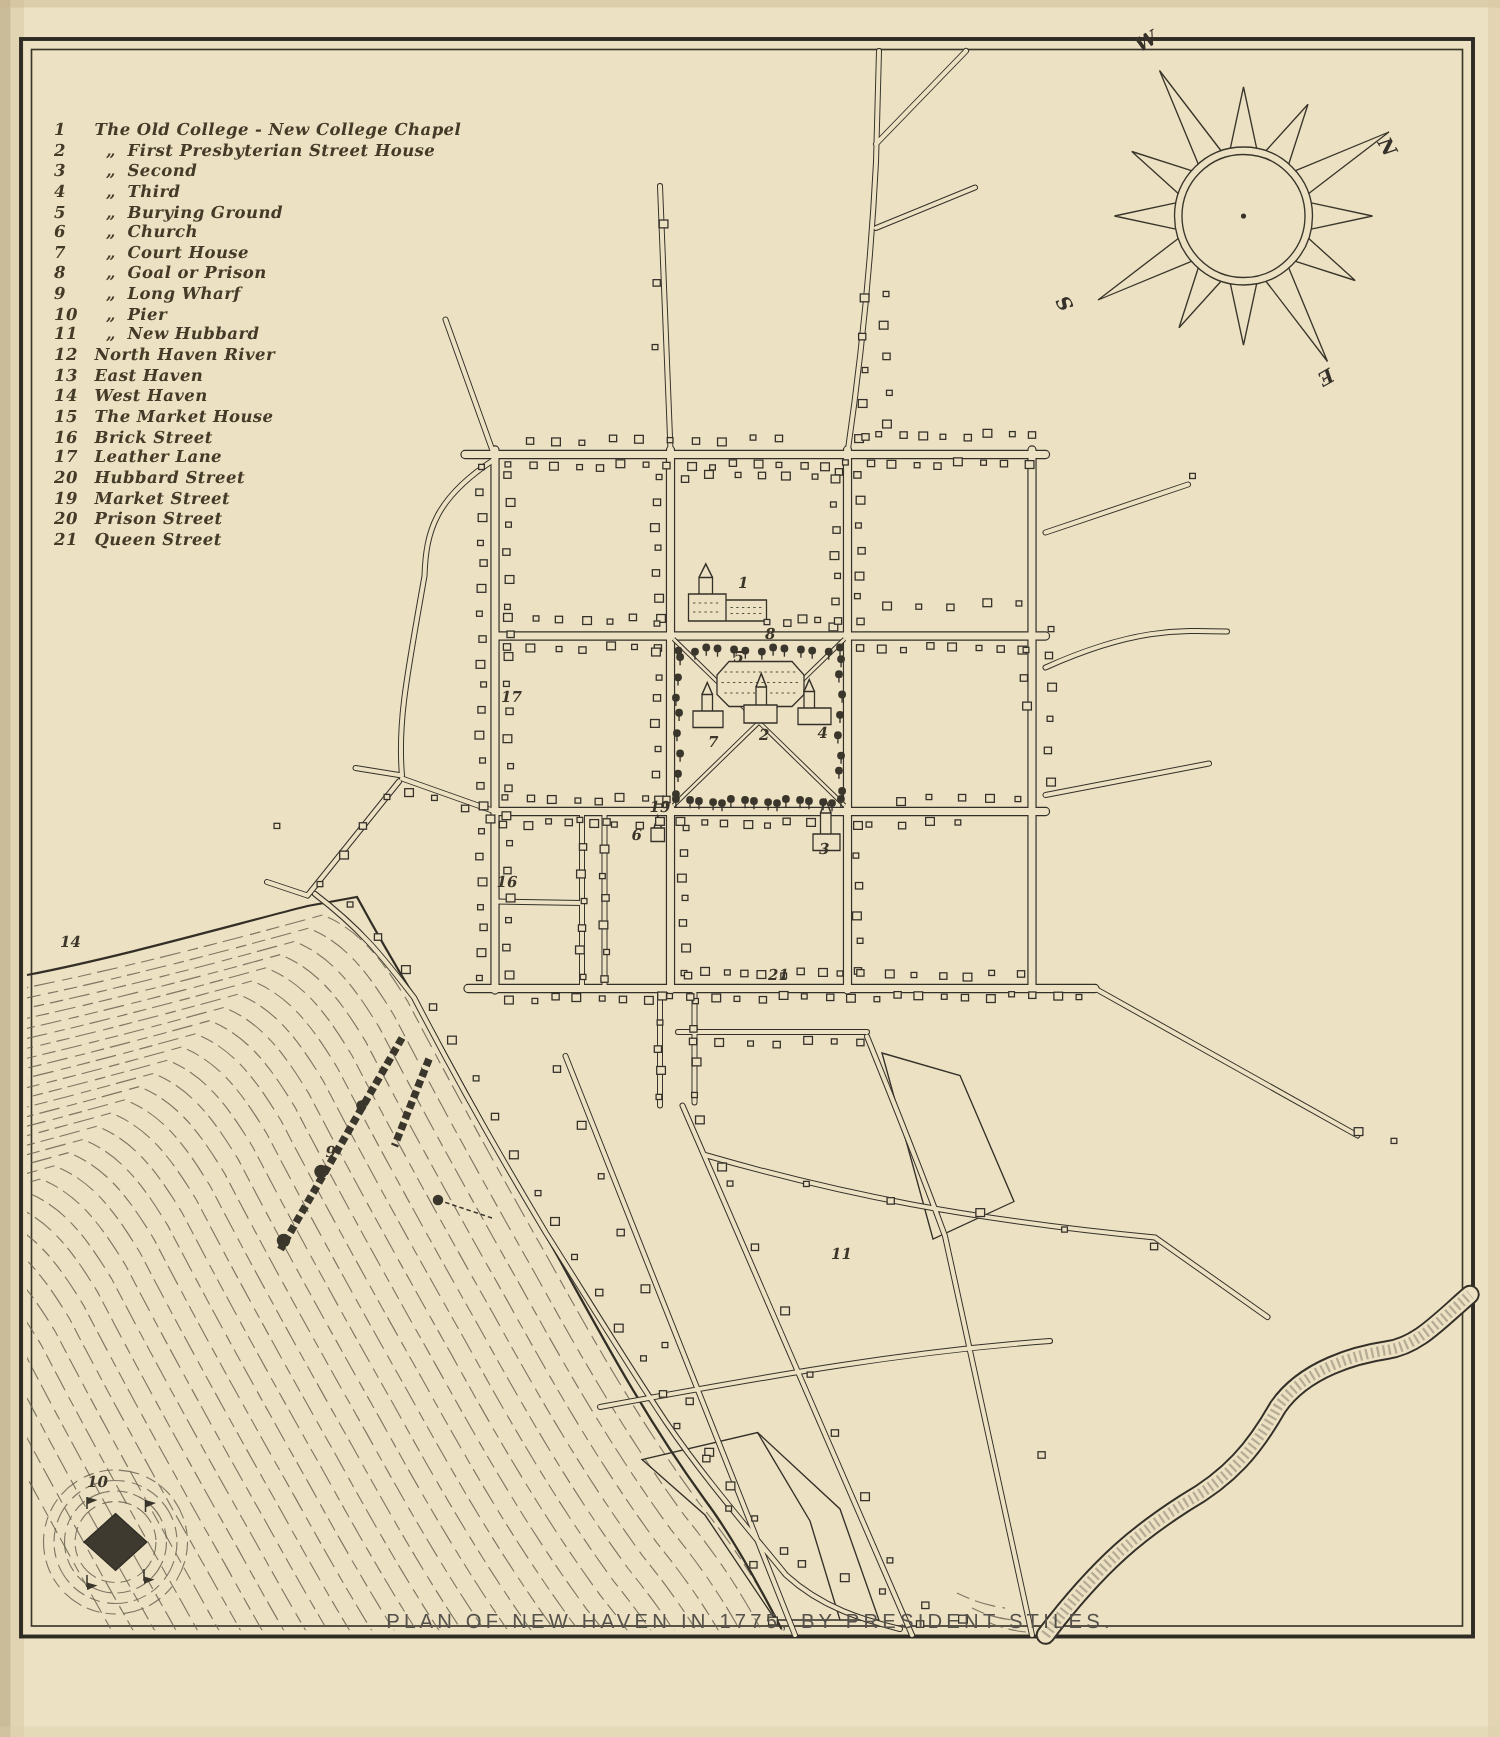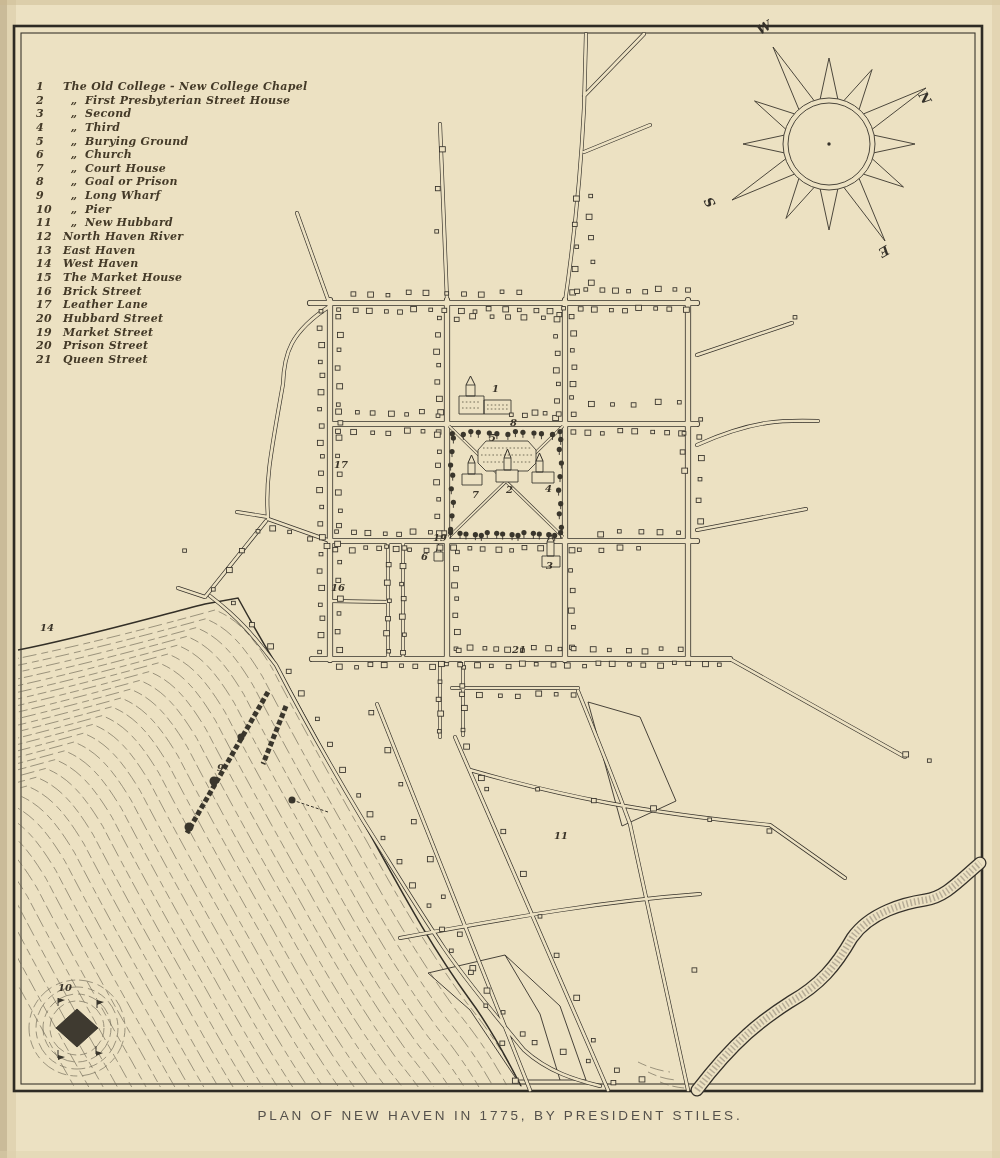--- a/index.html
+++ b/index.html
@@ -35,21 +35,21 @@
   .mlbl{font:italic 600 10px "DejaVu Serif",serif;fill:#3b352a;}
   .clbl{font:italic 700 13px "DejaVu Serif",serif;fill:#35312a;}
   .compass{stroke:#3a362c;stroke-width:.9;fill:none;}
   
   .legend{position:absolute;left:36px;top:80px;width:300px;color:#443a28;}
   .lrow{display:flex;align-items:baseline;height:13.65px;
         font:italic 600 11px "DejaVu Serif",serif;letter-spacing:.3px;white-space:nowrap;}
   .lnum{width:27px;flex:none;}
   .ldit{width:22px;flex:none;text-align:center;font-weight:700;}
   
-  .caption{position:absolute;left:0;top:1108px;width:1000px;text-align:center;
+  .caption{position:absolute;left:0;top:1073px;width:1000px;text-align:center;
     font:400 13.5px "Liberation Sans",sans-serif;letter-spacing:2.8px;color:#55514b;}
 </style>
 </head>
 <body>
 
 <div class="page">
 
 <svg width="1000" height="1158" viewBox="0 0 1000 1158">
   <defs>
     <clipPath id="waterclip">

